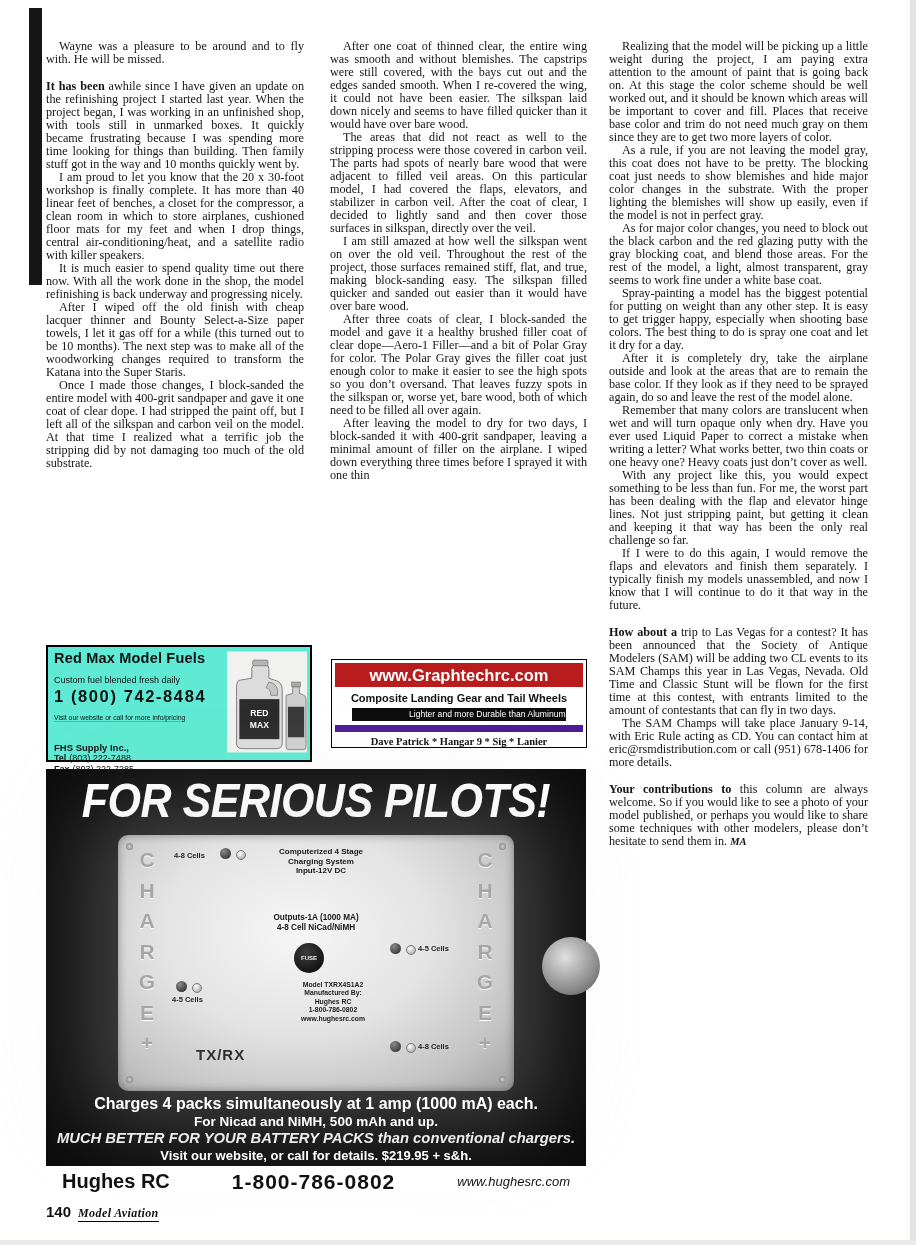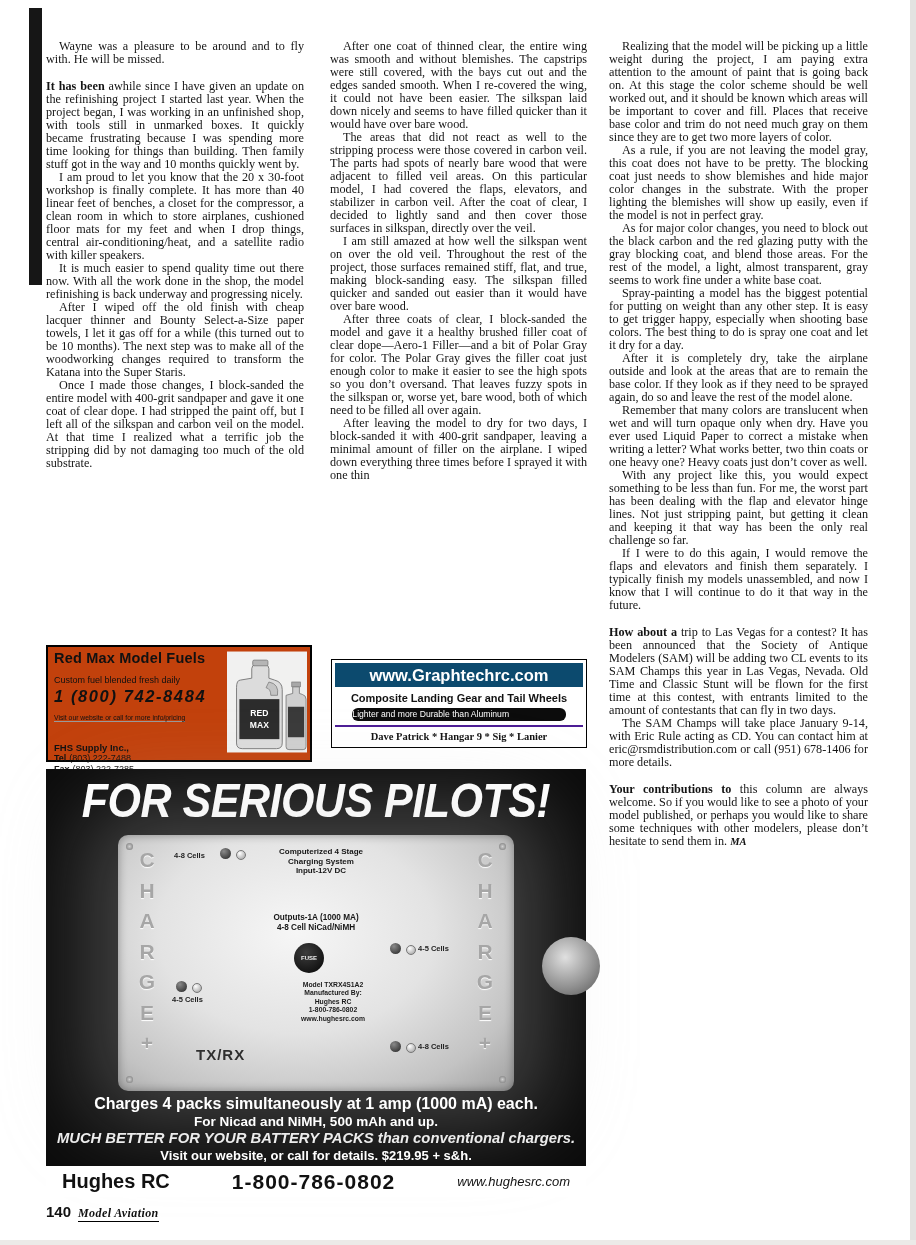--- a/index.html
+++ b/index.html
@@ -16,39 +16,39 @@
   #col2{left:330px;top:40px;width:257px;height:601px;}
   #col3{left:609px;top:40px;width:259px;height:1158px;}
   p.para{margin:0;text-indent:13px;}
   p.noind{text-indent:0;}
   p.gap{margin-top:14px;}
   b.lead{font-weight:bold;}
   .ma{font-family:Liberation Serif, serif;font-style:italic;font-weight:bold;font-size:10.5px;}
 
   
   .ad-redmax{position:absolute;left:46px;top:645px;width:262px;height:113px;border:2px solid #000;
-             background:#c2410c;font-family:"Liberation Sans",sans-serif;}
+             background:#5eead4;font-family:"Liberation Sans",sans-serif;}
   .rm-text{position:absolute;left:6px;top:3px;width:172px;}
   .rm-title{font-weight:bold;font-size:14.5px;letter-spacing:.2px;}
   .rm-sub{font-size:9px;margin-top:9px;}
-  .rm-phone{font-weight:bold;font-size:16.5px;letter-spacing:1.6px;margin-top:2px;white-space:nowrap;font-style:italic;}
+  .rm-phone{font-weight:bold;font-size:16.5px;letter-spacing:1.6px;margin-top:2px;white-space:nowrap;}
   .rm-note{font-size:6.8px;margin-top:1px;border-bottom:1px solid #999;display:inline-block;}
   .rm-company{font-weight:bold;font-size:9.5px;margin-top:18px;}
   .rm-line{font-size:9px;line-height:10.6px;}
   .rm-line b{margin-right:3px;}
   .rm-photo{position:absolute;right:3px;top:3px;width:80px;height:104px;}
 
   
   .ad-graphtech{position:absolute;left:331px;top:659px;width:256px;height:89px;border:1px solid #000;
                 background:#fff;padding:3px;box-sizing:border-box;font-family:"Liberation Sans",sans-serif;}
-  .gt-bar{background:#0c4a6e;color:#fff;text-align:center;font-weight:bold;font-size:16.5px;line-height:24px;height:24px;}
+  .gt-bar{background:#b91c1c;color:#fff;text-align:center;font-weight:bold;font-size:16.5px;line-height:24px;height:24px;}
   .gt-line1{text-align:center;font-weight:bold;font-size:11px;margin-top:5px;}
-  .gt-strip{margin:4px auto 0;width:86%;background:#0c0c0c;color:#fff;text-align:left;
-            font-size:8.6px;line-height:13px;border-radius:6px;}
-  .gt-line3{margin-top:4px;border-top:2px solid #4c1d95;text-align:center;font-weight:bold;font-size:10.5px;
+  .gt-strip{margin:4px auto 0;width:86%;background:#0c0c0c;color:#fff;text-align:right;
+            font-size:8.6px;line-height:13px;border-radius:0;}
+  .gt-line3{margin-top:4px;border-top:7px solid #4c1d95;text-align:center;font-weight:bold;font-size:10.5px;
             font-family:"Liberation Serif",serif;padding-top:4px;}
 
   
   .ad-hughes{position:absolute;left:46px;top:769px;width:540px;height:428px;background:#0b0b0b;}
   .hh-headline{position:absolute;top:1px;left:0;right:0;height:58px;color:#fff;text-align:center;
                font-family:"Liberation Sans",sans-serif;font-weight:bold;font-style:italic;
                font-size:43px;line-height:60px;transform:scaleY(1.12);letter-spacing:-.5px;white-space:nowrap;}
   .charger{position:absolute;left:72px;top:66px;width:396px;height:256px;border-radius:10px;
            background:radial-gradient(ellipse at 45% 38%,#f6f6f6,#e3e3e3 45%,#c3c3c3 78%,#9f9f9f);
            box-shadow:0 0 90px 32px rgba(205,205,205,.30), inset 0 0 10px rgba(0,0,0,.35);}

